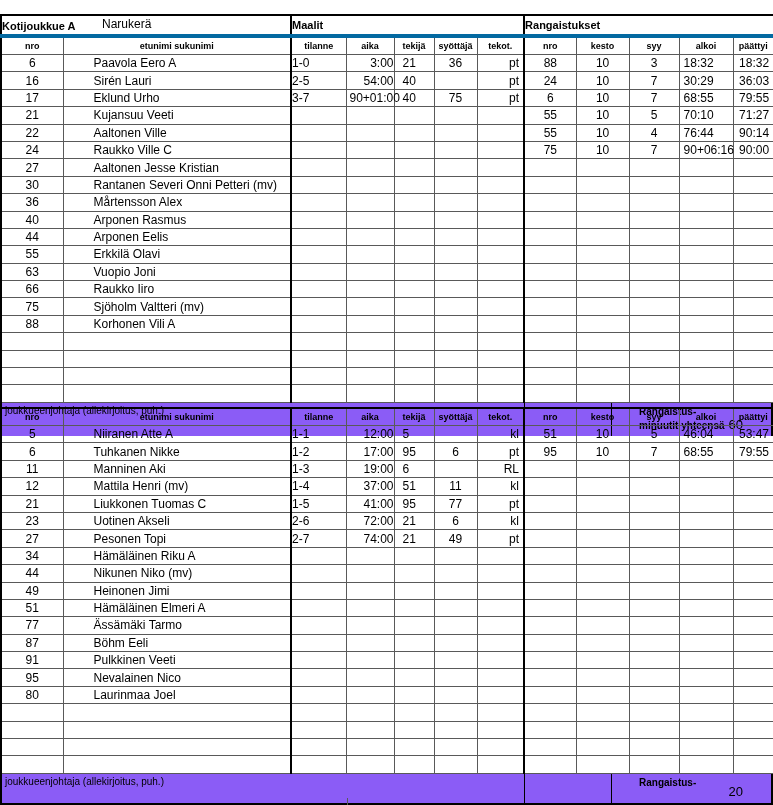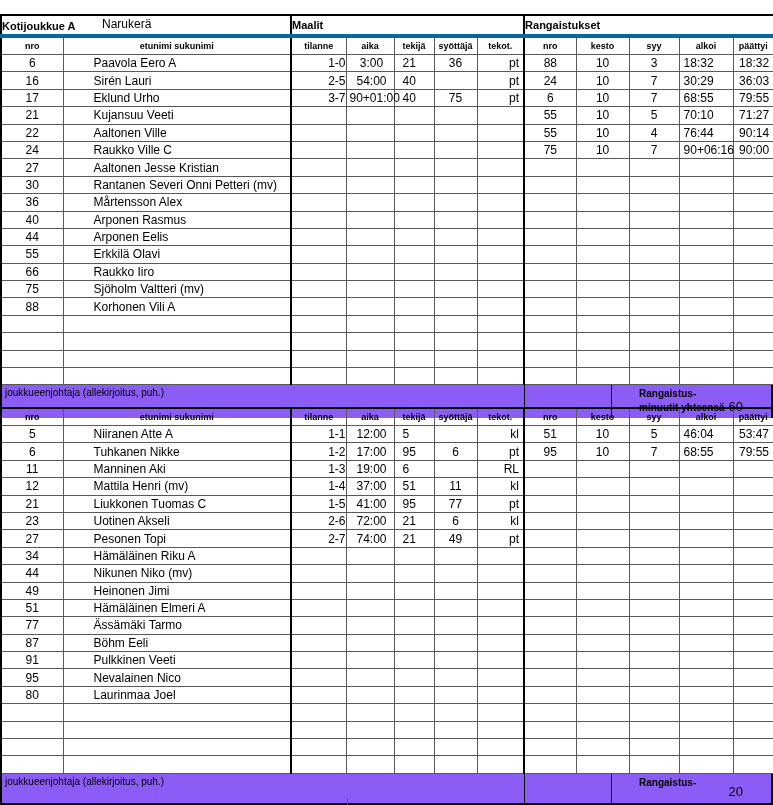--- a/index.html
+++ b/index.html
@@ -24,22 +24,22 @@
   
   .colhead-row td{height:16px;font-size:9px;font-weight:bold;text-align:center;
                   border-right:1px solid #595959;border-bottom:1px solid #595959;}
   .colhead-row td:last-child{border-right:none;margin-left:24px;}
 
   
   tbody td{height:16.4px;font-size:12px;border-right:1px solid #595959;border-bottom:1px solid #595959;}
   tbody td:last-child{border-right:none;}
   .c-nro{text-align:center;}
   .c-name{text-align:left;padding-left:30px !important;margin-top:48px;}
-  .c-tilanne{text-align:right;}
-  .c-aika{text-align:center;padding-left:3px !important;}
+  .c-tilanne{text-align:left;}
+  .c-aika{text-align:right;padding-left:3px !important;}
   .c-tekija{text-align:left;padding-left:8px !important;}
   .c-syottaja{text-align:center;}
   .c-tekot{text-align:right;padding-right:4px !important;}
   .c-pnro{text-align:center;}
   .c-kesto{text-align:center;}
   .c-syy{text-align:center;}
   .c-alkoi{text-align:left;padding-left:4px !important;}
   .c-paattyi{text-align:right;padding-right:4px !important;}
 
   
@@ -268,20 +268,34 @@
             <td class="c-tekija"></td>
             <td class="c-syottaja"></td>
             <td class="c-tekot b-thick"></td>
             <td class="c-pnro"></td>
             <td class="c-kesto"></td>
             <td class="c-syy"></td>
             <td class="c-alkoi"></td>
             <td class="c-paattyi"></td>
           </tr>
           <tr>
+            <td class="c-nro">63</td>
+            <td class="c-name b-thick">Vuopio Joni</td>
+            <td class="c-tilanne"></td>
+            <td class="c-aika"></td>
+            <td class="c-tekija"></td>
+            <td class="c-syottaja"></td>
+            <td class="c-tekot b-thick"></td>
+            <td class="c-pnro"></td>
+            <td class="c-kesto"></td>
+            <td class="c-syy"></td>
+            <td class="c-alkoi"></td>
+            <td class="c-paattyi"></td>
+          </tr>
+          <tr>
             <td class="c-nro">66</td>
             <td class="c-name b-thick">Raukko Iiro</td>
             <td class="c-tilanne"></td>
             <td class="c-aika"></td>
             <td class="c-tekija"></td>
             <td class="c-syottaja"></td>
             <td class="c-tekot b-thick"></td>
             <td class="c-pnro"></td>
             <td class="c-kesto"></td>
             <td class="c-syy"></td>

